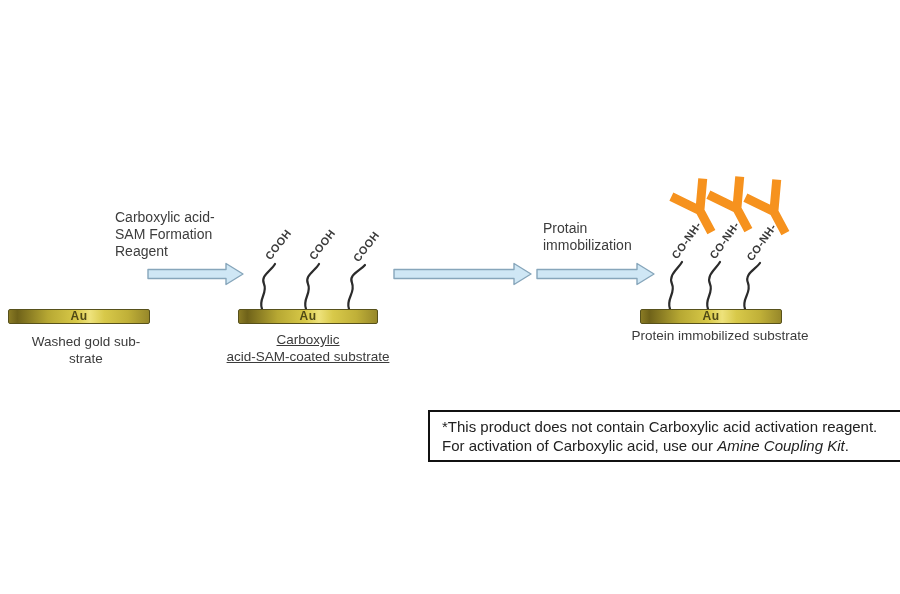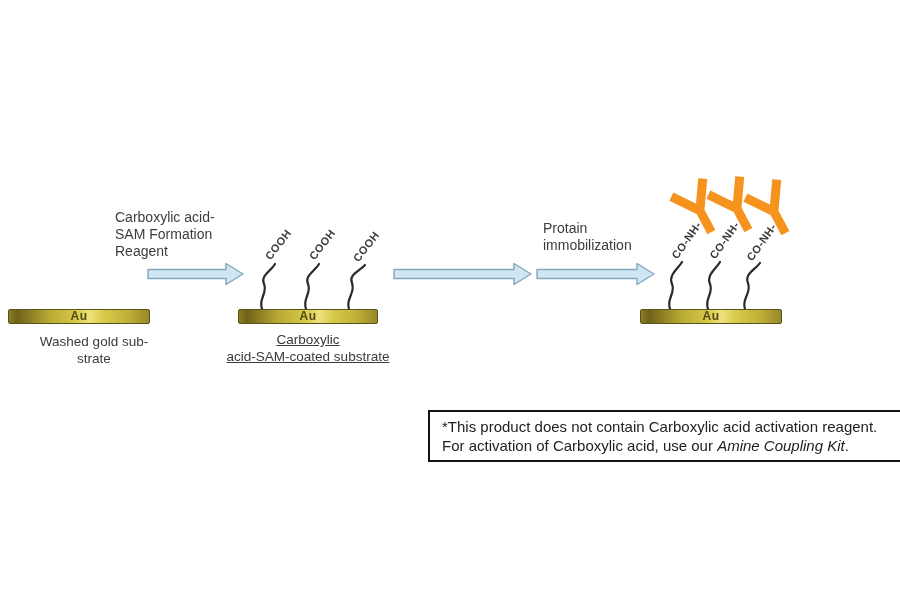--- a/index.html
+++ b/index.html
@@ -44,21 +44,21 @@
 SAM Formation
 Reagent</div>
 
   <svg class="abs" style="left:147px;top:262px;" width="97" height="24">
     <polygon points="1,7.5 79,7.5 79,1.5 96,12 79,22.5 79,16.5 1,16.5" fill="#cfe7f5" stroke="#87a6bb" stroke-width="1.4" stroke-linejoin="round"></polygon>
   </svg>
 
   <div class="abs gold-bar" style="left:8px;top:309px;width:140px;">
     <span class="au">Au</span>
   </div>
-  <div class="abs caption" style="left:18px;top:333px;width:152px;">Washed gold sub-
+  <div class="abs caption" style="left:10px;top:333px;width:152px;">Washed gold sub-
 strate</div>
 
   <svg class="abs" style="left:237px;top:253px;" width="150" height="60">
     <g fill="none" stroke="#2b2b2b" stroke-width="2.2" stroke-linecap="round">
       <path d="M25,56 C21,46 31,40 27,31 C23,23 34,18 38,11"></path>
       <path d="M69,56 C65,46 75,40 71,31 C67,23 78,18 82,11"></path>
       <path d="M112,56 C108,46 119,40 115,30 C111,22 123,18 128,12"></path>
     </g>
   </svg>
   <span class="abs chain-label" style="left:272px;top:250px;">COOH</span>
@@ -101,19 +101,20 @@
       </g>
     </g>
   </svg>
   <span class="abs chain-label conh" style="left:679px;top:249px;">CO-NH-</span>
   <span class="abs chain-label conh" style="left:717px;top:249px;">CO-NH-</span>
   <span class="abs chain-label conh" style="left:754px;top:251px;">CO-NH-</span>
 
   <div class="abs gold-bar" style="left:640px;top:309px;width:140px;">
     <span class="au">Au</span>
   </div>
+  <div class="abs caption" style="left:615px;top:327px;width:210px;">Protein immobilized substrate</div>
 
   <div class="abs note-box" style="left:428px;top:362px;width:564px;height:52px;margin-top:48px;">
     <div>*This product does not contain Carboxylic acid activation reagent.</div>
     <div><span>For activation of Carboxylic acid, use our </span><span class="em">Amine Coupling Kit</span><span>.</span></div>
   </div>
 
 </div>
 
 </body></html>

